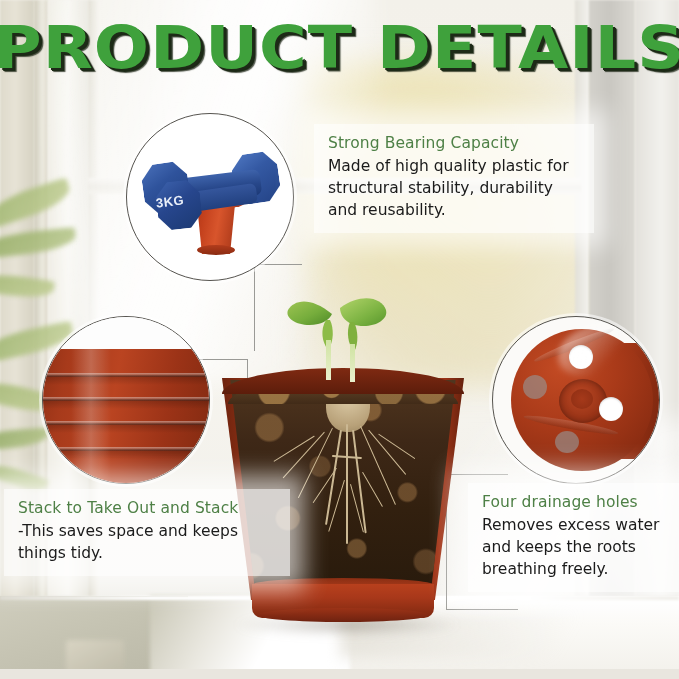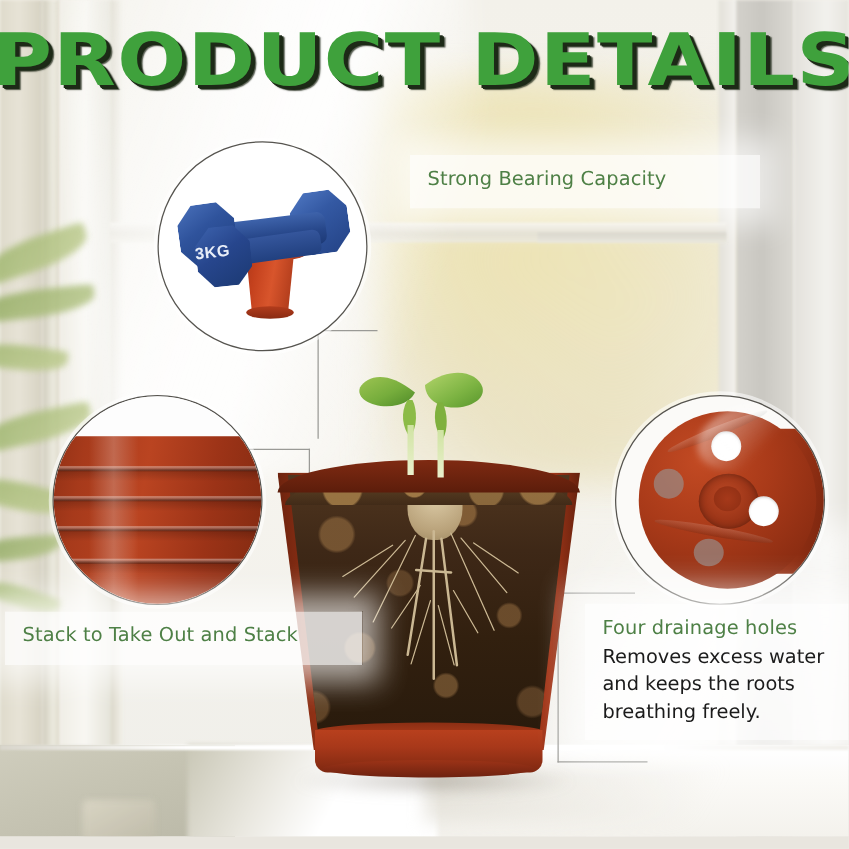--- a/index.html
+++ b/index.html
@@ -311,21 +311,21 @@
     box-shadow:0 0 22px 14px rgba(255,255,255,.62);
   }
   .callout h3{
     margin:0 0 3px 0;font-size:15.5px;font-weight:400;color:#4e8046;
     font-family:"DejaVu Sans", sans-serif;letter-spacing:.1px;
   }
   .callout p{
     margin:0;font-size:15.5px;line-height:1.42;color:#1b1b1b;
     font-family:"DejaVu Sans", sans-serif;
   }
-  #callout-bearing{left:328px;top:124px;width:252px;}
+  #callout-bearing{left:314px;top:124px;width:252px;}
   #callout-stack{left:4px;top:489px;width:258px;}
   #callout-drain{left:468px;top:483px;width:206px;}
 </style>
 </head>
 <body>
 
 <div id="stage">
 
   <div class="bg">
     <div class="bg-base"></div>
@@ -470,24 +470,26 @@
       <path d="M70 30 C92 14 112 20 116 32 C119 44 98 52 82 46 C74 43 70 36 70 30 Z" fill="url(#lg2)"></path>
       <path d="M56 42 C50 52 52 64 58 72 C64 64 64 50 60 42 Z" fill="#8cbb47"></path>
       <path d="M80 44 C76 54 78 66 84 74 C89 65 88 52 84 44 Z" fill="#7fb03e"></path>
       <rect x="56" y="62" width="5" height="40" fill="url(#stemg)"></rect>
       <rect x="80" y="66" width="5" height="38" fill="url(#stemg)"></rect>
     </svg>
   </div>
 
   <div class="callout" id="callout-bearing">
     <h3>Strong Bearing Capacity</h3>
+    <p>Made of high quality plastic for structural stability, durability and reusability.</p>
   </div>
 
   <div class="callout" id="callout-stack">
     <h3>Stack to Take Out and Stack</h3>
+    <p>-This saves space and keeps things tidy.</p>
   </div>
 
   <div class="callout" id="callout-drain">
     <h3>Four drainage holes</h3>
     <p>Removes excess water and keeps the roots breathing freely.</p>
   </div>
 
 </div>
 
 </body></html>

